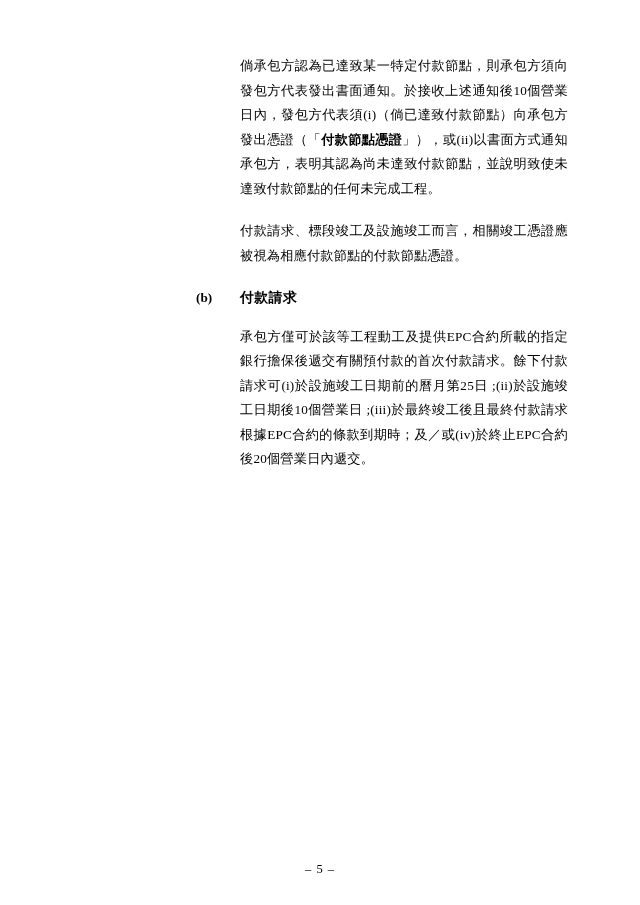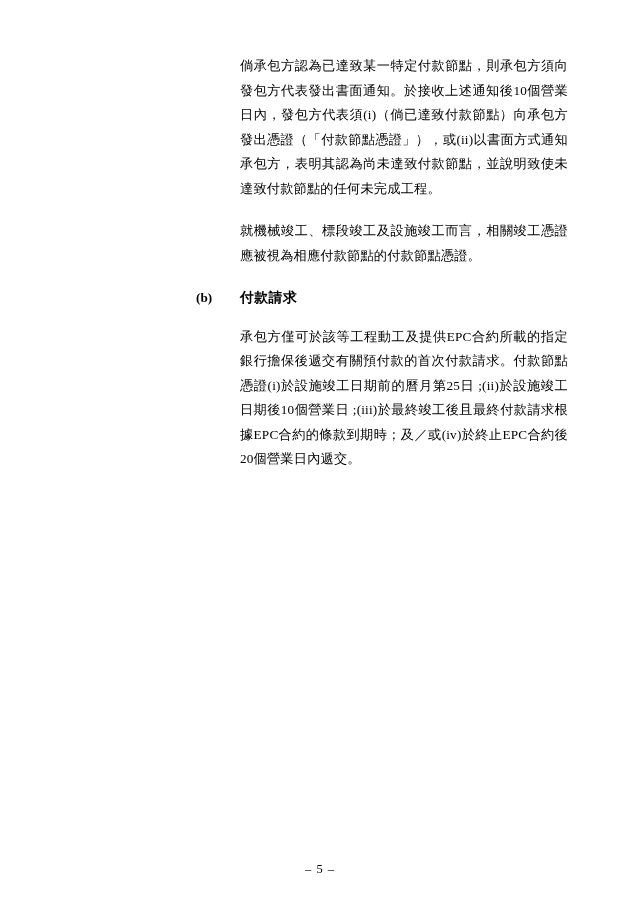--- a/index.html
+++ b/index.html
@@ -54,47 +54,47 @@
     line-height: 24.5px;
   }
   .clause-title {
     margin-left: 44px;
     font-weight: bold;
     font-size: 13.8px;
     line-height: 24.5px;
     letter-spacing: 0.5px;
   }
   b.inline {
-    font-weight: normal;
+    font-weight: bold;
   }
   .footer {
     position: absolute;
     left: 0;
     top: 862px;
     width: 640px;
     text-align: center;
     font-size: 12.5px;
     font-family: "Liberation Serif", "DejaVu Serif", serif;
     letter-spacing: 1px;
   }
 </style>
 </head>
 <body>
 
 <div class="page">
   <div class="content">
 
     <p class="para flush">倘承包方認為已達致某一特定付款節點，則承包方須向發包方代表發出書面通知。於接收上述通知後10個營業日內，發包方代表須(i)（倘已達致付款節點）向承包方發出憑證（「<b class="inline">付款節點憑證</b>」），或(ii)以書面方式通知承包方，表明其認為尚未達致付款節點，並說明致使未達致付款節點的任何未完成工程。</p>
 
-    <p class="para flush">就機械竣工、標段竣工及設施竣工而言，相關竣工憑證應被視為相應付款節點的付款節點憑證。</p>
+    <p class="para flush">付款請求、標段竣工及設施竣工而言，相關竣工憑證應被視為相應付款節點的付款節點憑證。</p>
 
     <div class="clause-head">
       <span class="clause-label">(b)</span>
       <span class="clause-title">付款請求</span>
     </div>
 
 
-    <p class="para flush">承包方僅可於該等工程動工及提供EPC合約所載的指定銀行擔保後遞交有關預付款的首次付款請求。付款節點憑證(i)於設施竣工日期前的曆月第25日 ;(ii)於設施竣工日期後10個營業日 ;(iii)於最終竣工後且最終付款請求根據EPC合約的條款到期時；及／或(iv)於終止EPC合約後20個營業日內遞交。</p>
+    <p class="para flush">承包方僅可於該等工程動工及提供EPC合約所載的指定銀行擔保後遞交有關預付款的首次付款請求。餘下付款請求可(i)於設施竣工日期前的曆月第25日 ;(ii)於設施竣工日期後10個營業日 ;(iii)於最終竣工後且最終付款請求根據EPC合約的條款到期時；及／或(iv)於終止EPC合約後20個營業日內遞交。</p>
 
   </div>
 
   <div class="footer">– 5 –</div>
 </div>
 
 </body></html>

